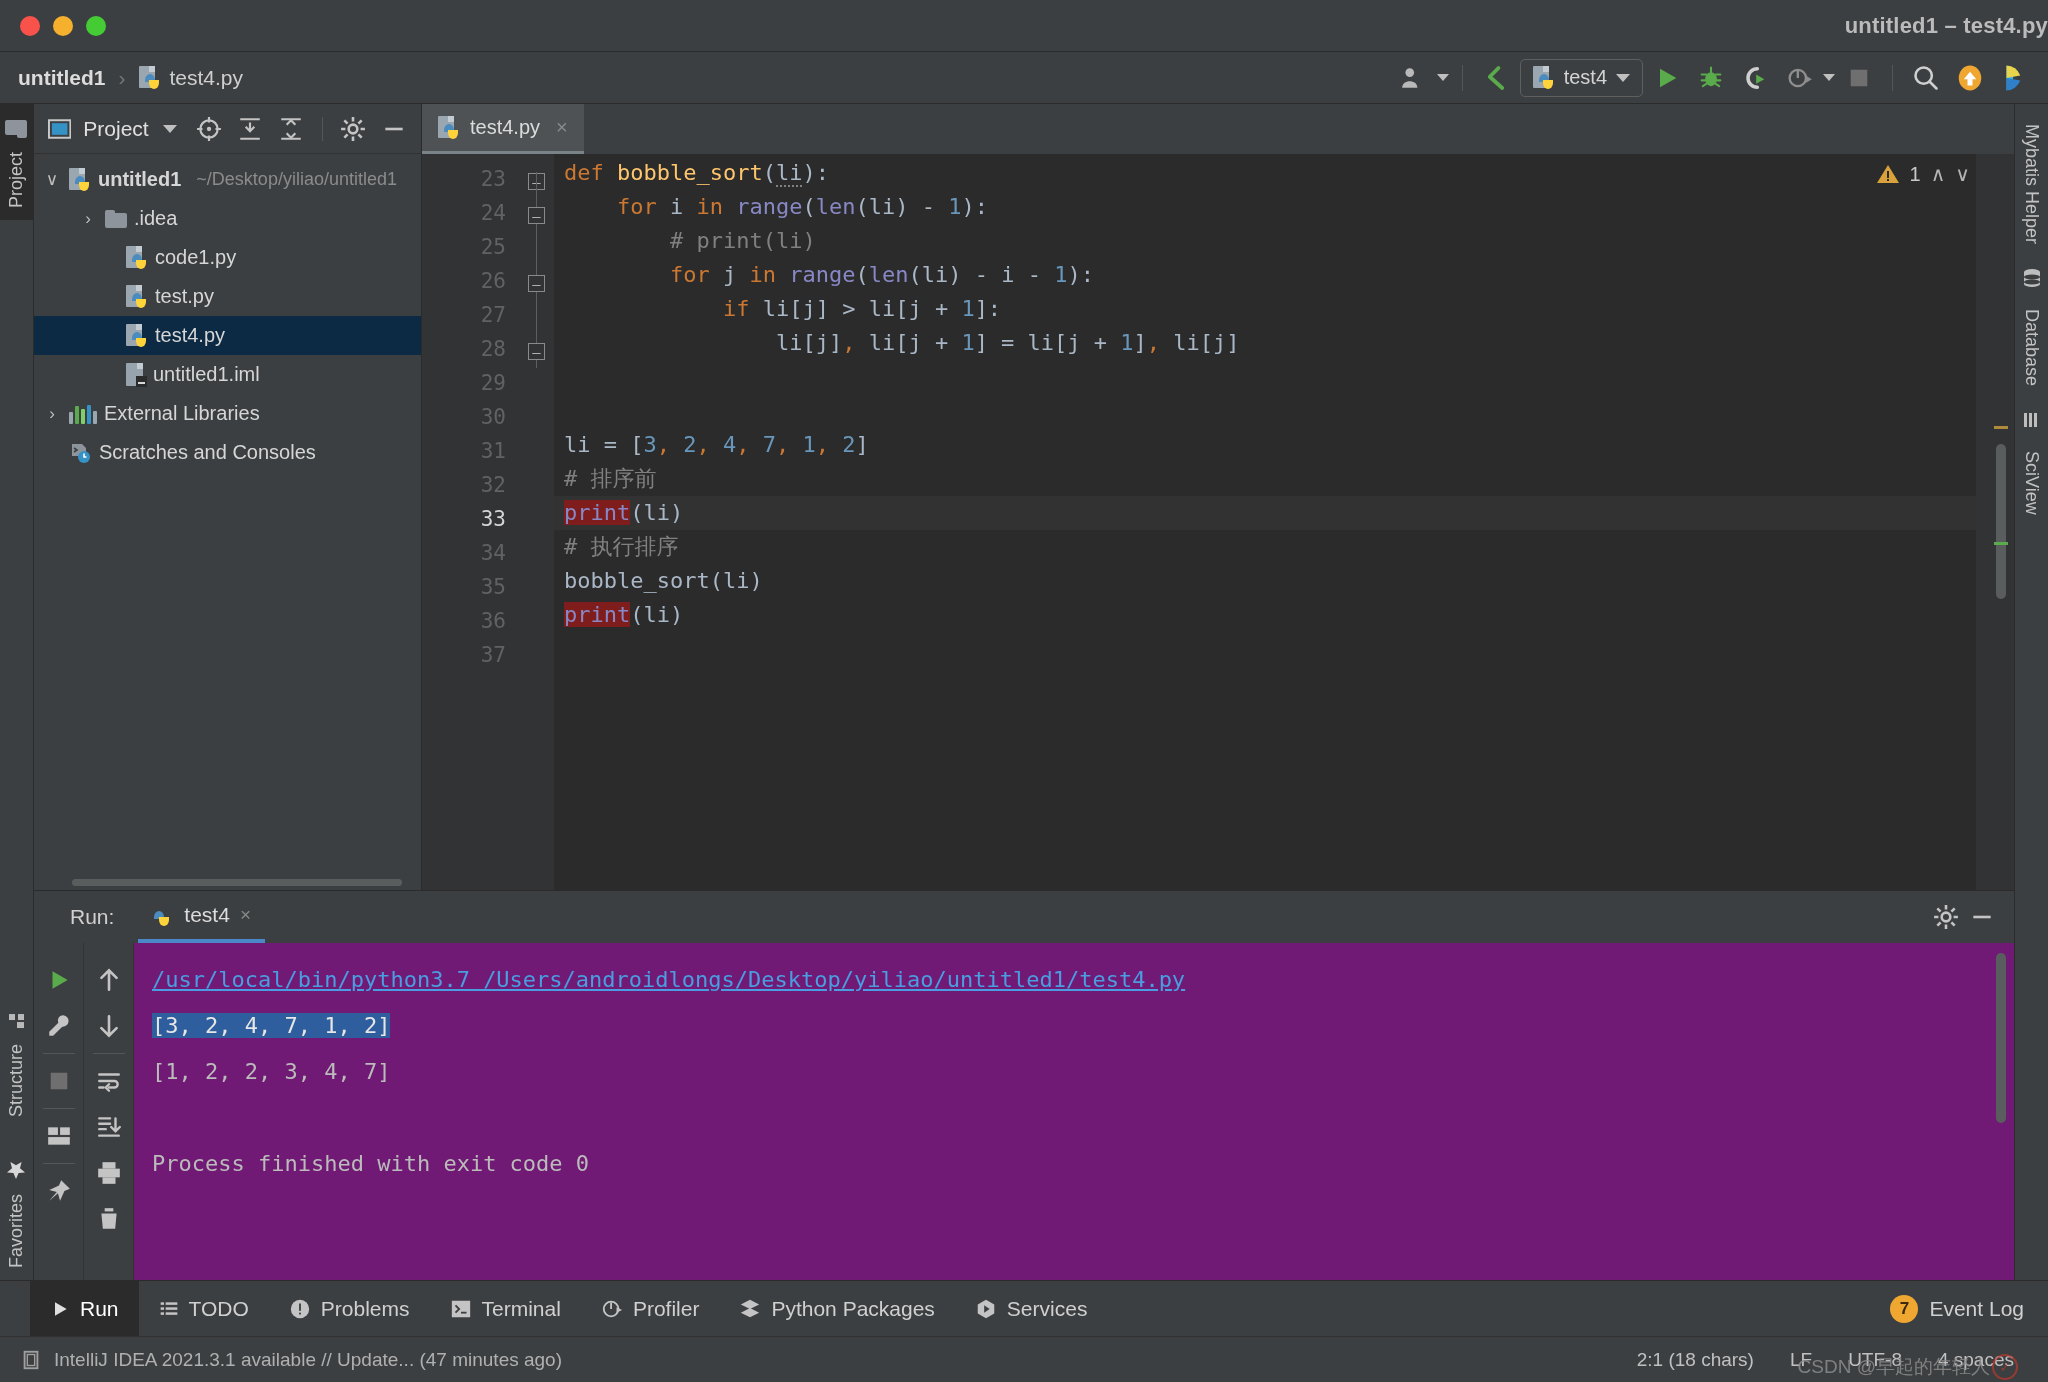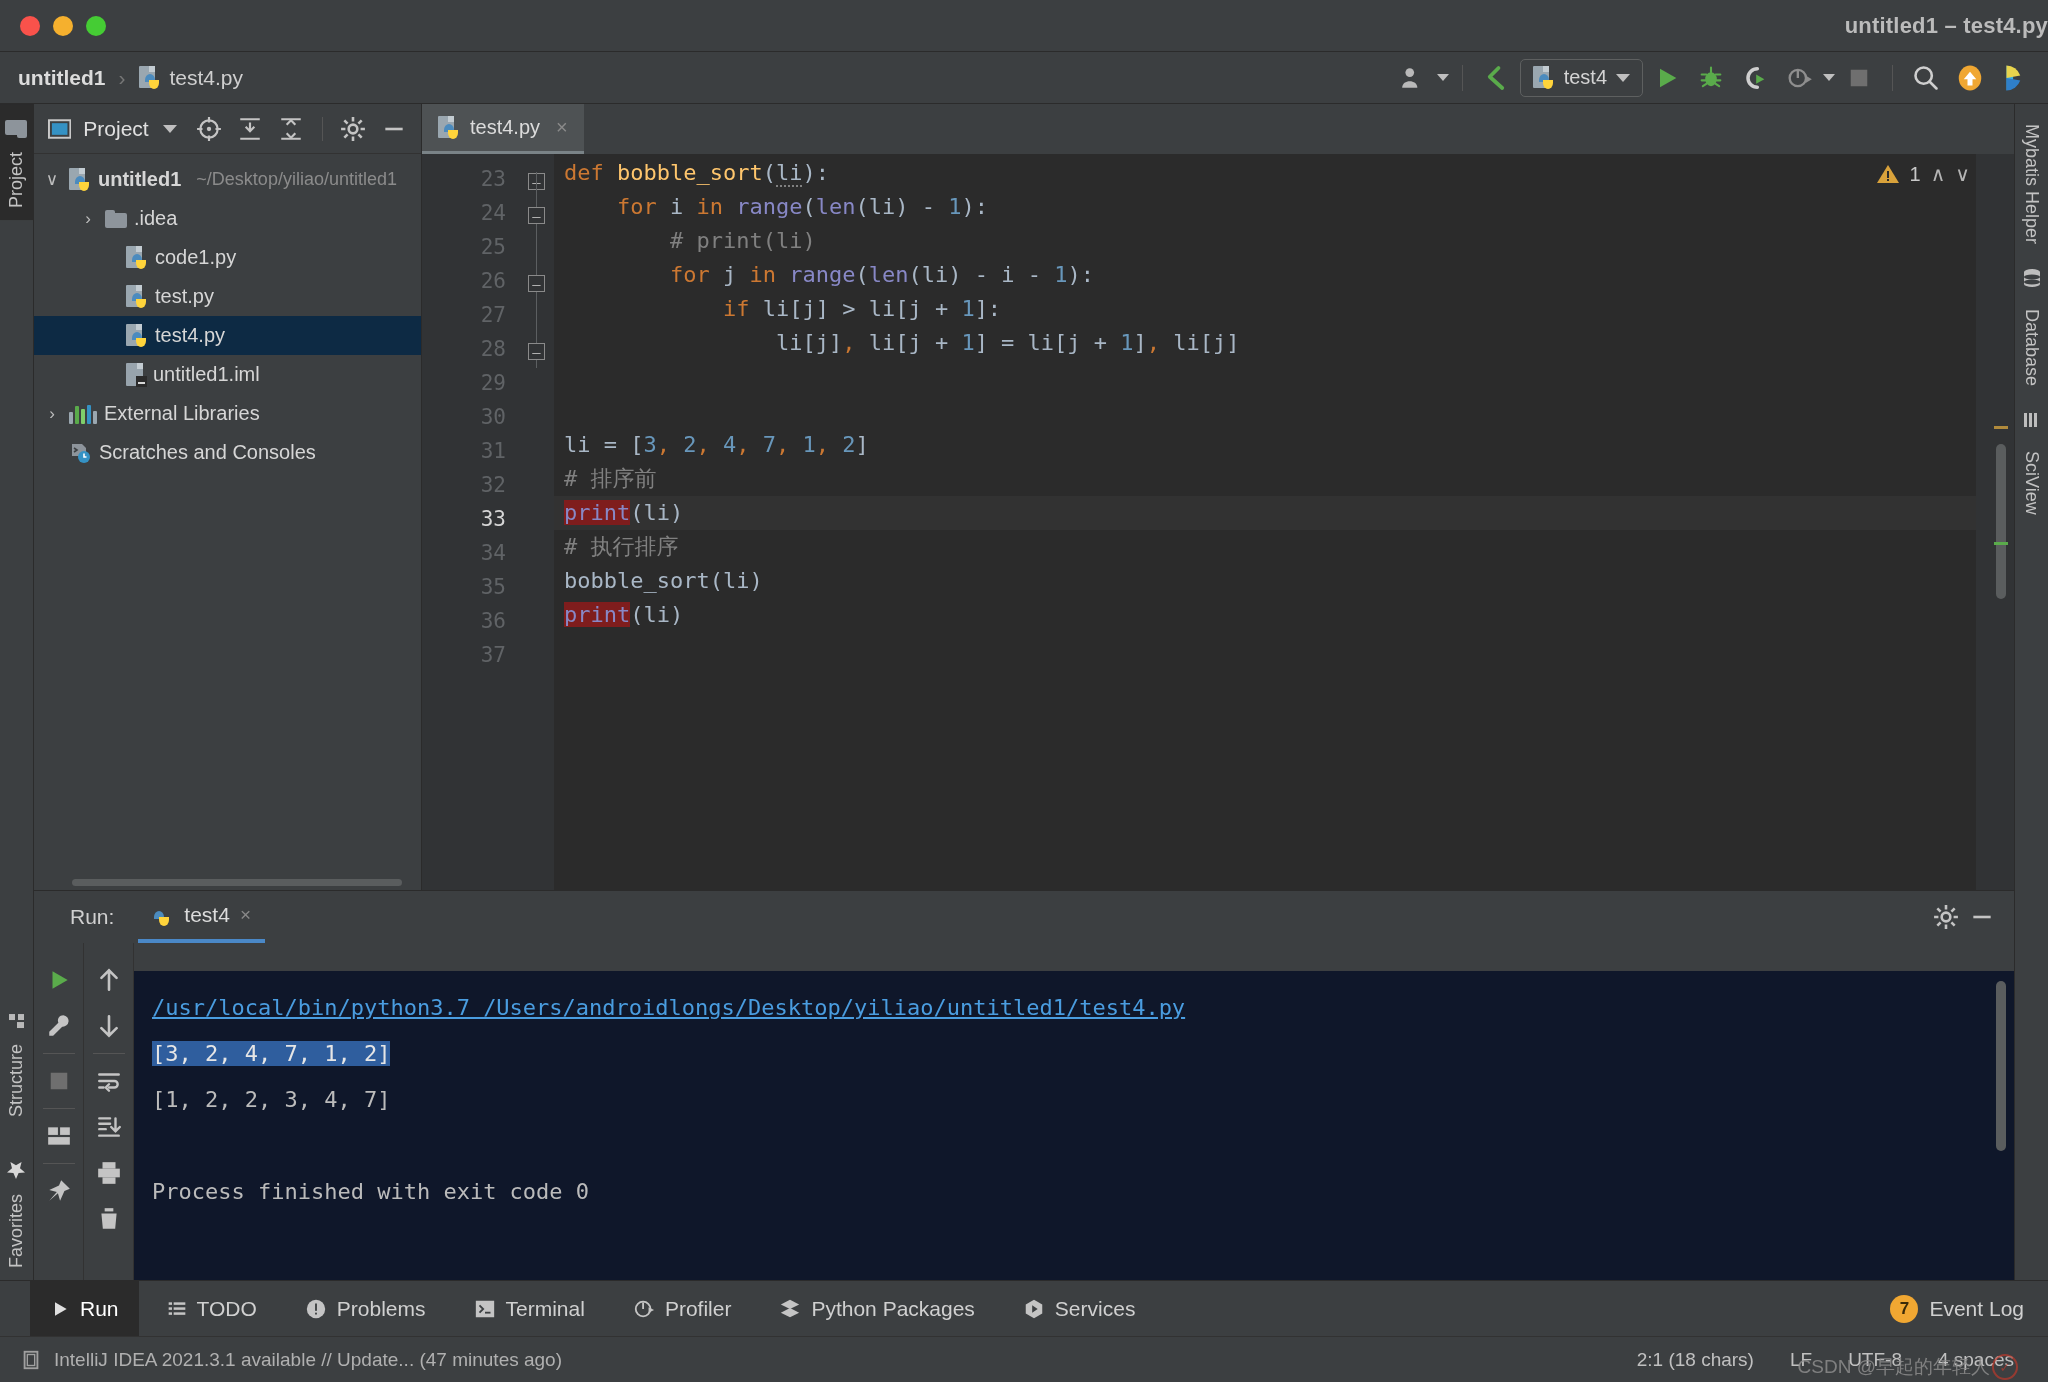--- a/index.html
+++ b/index.html
@@ -202,33 +202,33 @@
   .run-tab-label { font-size: 21px; color: #dcdcdc; }
   .run-tab-close { font-size: 19px; color: #888; }
   .rh-spacer { flex: 1; }
   .rh-btn { width: 36px; height: 36px; display: flex; align-items: center; justify-content: center; }
 
   .run-body { flex: 1; display: flex; min-height: 0; }
   .run-side { width: 50px; flex: 0 0 50px; background: #3c3f41; display: flex; flex-direction: column; align-items: center; padding-top: 14px; gap: 0; border-right: 1px solid #323232; }
   .rs-btn { width: 44px; height: 46px; display: flex; align-items: center; justify-content: center; }
   .rs-div { width: 32px; height: 1px; background: #555; margin: 4px 0; }
   .console {
-    flex: 1; background: #0f172a; padding: 14px 0 0 18px;
+    flex: 1; background: #701a75; padding: 14px 0 0 18px;
     font-family: "DejaVu Sans Mono", monospace; font-size: 22px; color: #bbbbbb;
-    overflow: hidden; position: relative; margin-top: 28px;
+    overflow: hidden; position: relative;
   }
   .cline2 { height: 46px; line-height: 46px; white-space: pre; }
   .lnk { color: #4a9de0; text-decoration: underline; }
   .selout { background: #2f5e9e; color: #e6e6e6; }
   .console-scroll { position: absolute; right: 8px; top: 10px; width: 10px; height: 170px; background: #5a5d5e; border-radius: 5px; }
 
   
   .bottombar {
     height: 56px; flex: 0 0 56px; background: #3c3f41;
-    display: flex; align-items: center; padding-left: 30px; gap: 8px;
+    display: flex; align-items: center; padding-left: 30px; gap: 0;
     border-top: 1px solid #2b2b2b;
   }
   .btab { display: flex; align-items: center; gap: 10px; padding: 0 20px; height: 56px; font-size: 21px; color: #d0d0d0; }
   .btab.active { background: #2b2b2b; color: #ffffff; }
   .bb-spacer { flex: 1; }
   .evlog { display: flex; align-items: center; gap: 11px; padding-right: 24px; }
   .evbadge {
     width: 28px; height: 28px; border-radius: 50%; background: #f0a732;
     color: #3a2a08; font-size: 17px; font-weight: bold;
     display: flex; align-items: center; justify-content: center;

